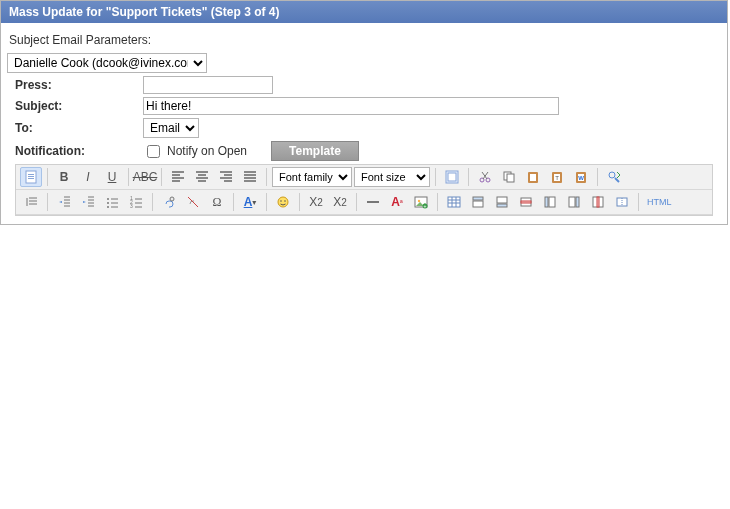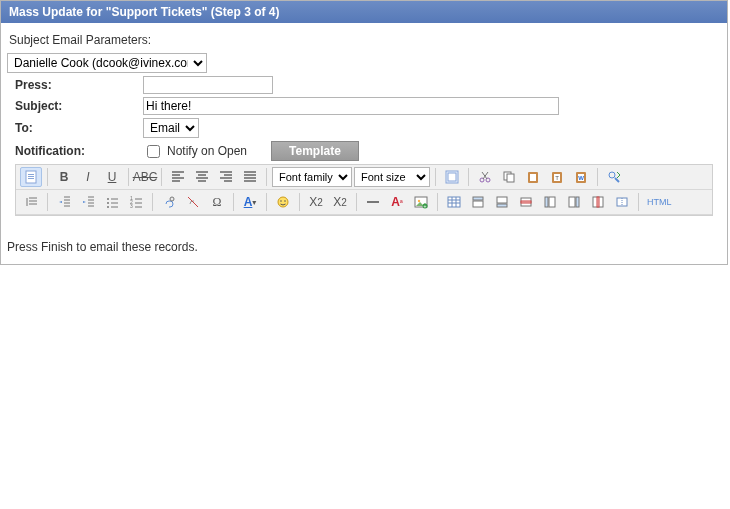--- a/index.html
+++ b/index.html
@@ -401,16 +401,13 @@
               <line x1="7" y1="3" x2="7" y2="11" stroke="#6b8bc0" stroke-dasharray="1"></line>
             </svg>
         </span>
         <span class="tb-sep"></span>
         <span class="tb-btn" style="width:auto;font-size:9px;color:#5a8cd6;padding:0 3px">HTML</span>
       </div>
 
     </div>
 
   </div>
-  <div class="foot">
-    <span>Press Finish to email these records.</span>
-  </div>
 </div>
 
 </body></html>

